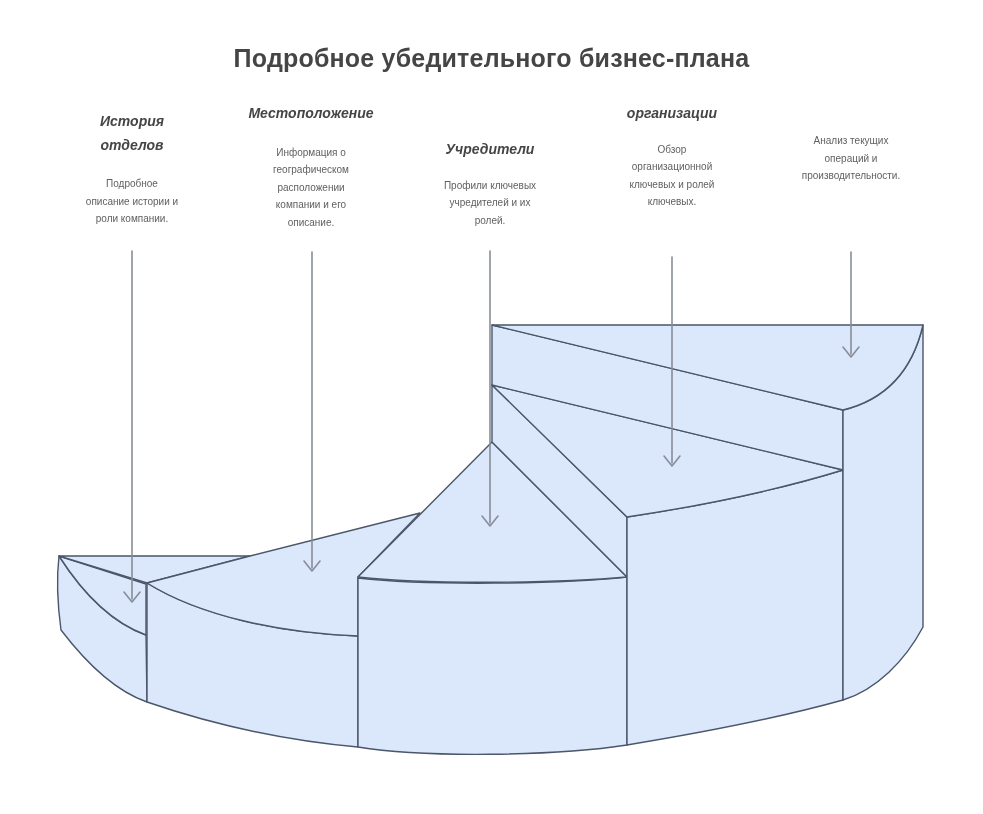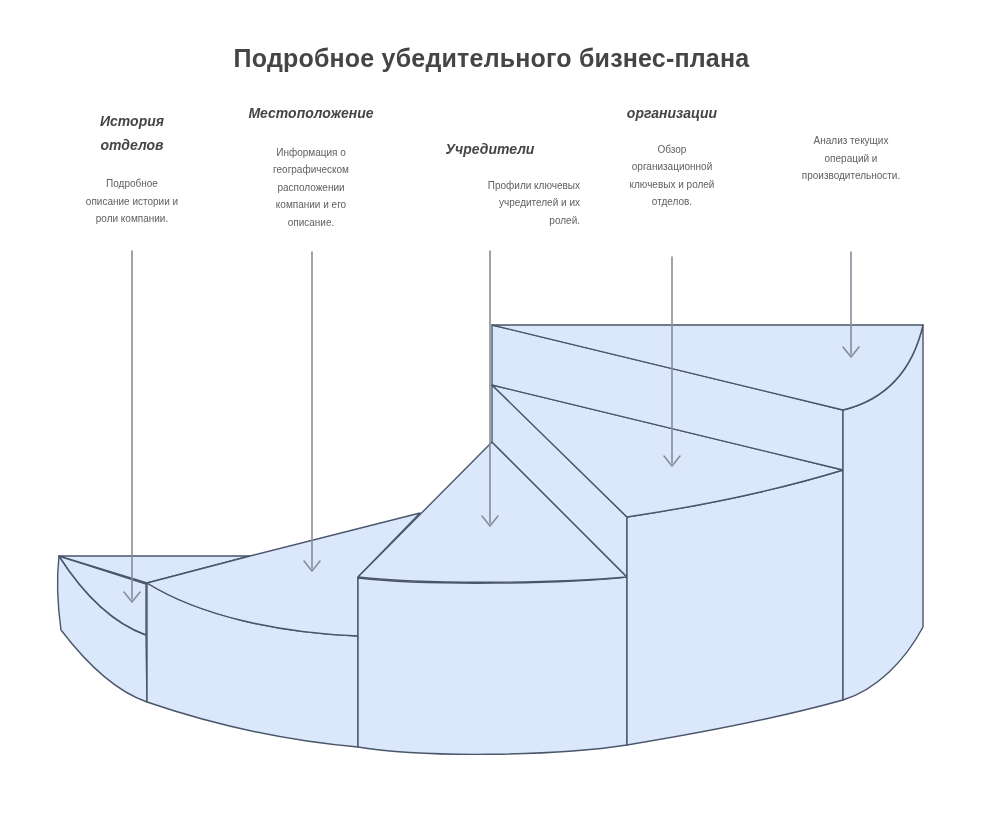--- a/index.html
+++ b/index.html
@@ -72,36 +72,36 @@
         <div>расположении</div>
         <div>компании и его</div>
         <div>описание.</div>
       </div>
   </div>
 
   <div class="step-label" style="left:400px;top:138px;width:180px;">
     <div class="step-heading">
         <div>Учредители</div>
       </div>
-    <div class="step-desc" style="margin-top:15px;text-align:right;">
+    <div class="step-desc" style="margin-top:15px;">
         <div>Профили ключевых</div>
         <div>учредителей и их</div>
         <div>ролей.</div>
       </div>
   </div>
 
   <div class="step-label" style="left:582px;top:102px;width:180px;">
     <div class="step-heading">
         <div>организации</div>
       </div>
     <div class="step-desc" style="margin-top:15px;">
         <div>Обзор</div>
         <div>организационной</div>
         <div>ключевых и ролей</div>
-        <div>отделов.</div>
+        <div>ключевых.</div>
       </div>
   </div>
 
   <div class="step-label" style="left:761px;top:113px;width:180px;">
     <div class="step-desc" style="margin-top:19px;">
         <div>Анализ текущих</div>
         <div>операций и</div>
         <div>производительности.</div>
       </div>
   </div>

